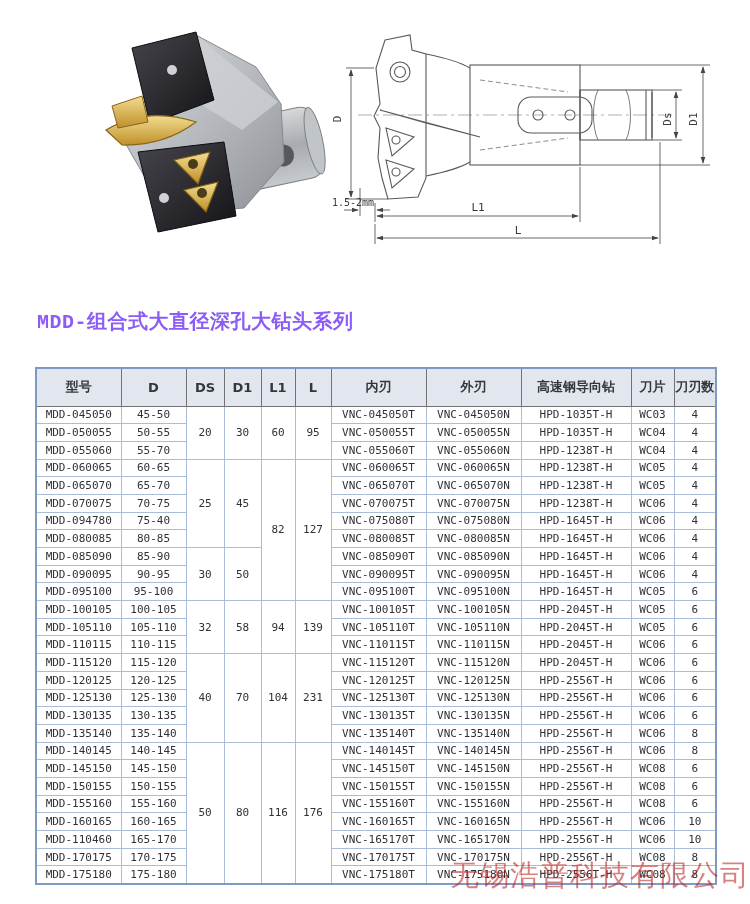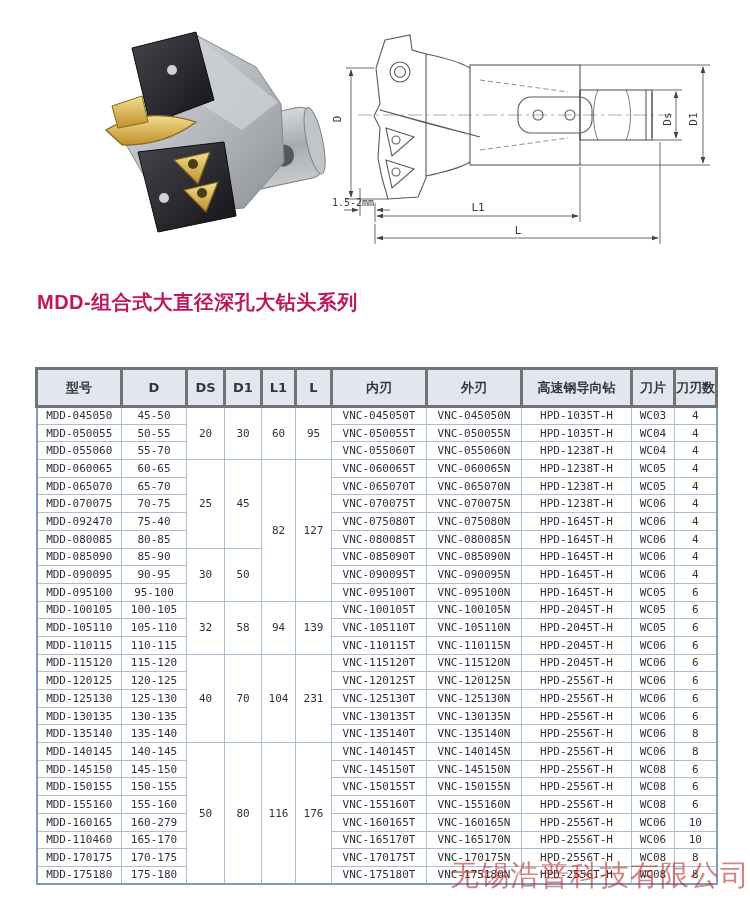--- a/index.html
+++ b/index.html
@@ -3,26 +3,26 @@
 <meta charset="utf-8">
 <style>
   *{box-sizing:border-box;margin:0;padding:0}
   html,body{width:750px;height:904px;background:#fff}
   body{font-family:"DejaVu Sans",sans-serif}
   .page{position:relative;width:750px;height:904px;background:#fff;overflow:hidden}
 
   .fig-3d{position:absolute;left:46px;top:12px}
   .fig-draw{position:absolute;left:330px;top:10px}
 
-  .title{position:absolute;left:37px;top:289px;font-size:20px;font-weight:bold;
-         color:#be185d;letter-spacing:.5px;font-family:Liberation Sans, sans-serif}
+  .title{position:absolute;left:37px;top:308px;font-size:20px;font-weight:bold;
+         color:#8b5cf6;letter-spacing:.5px;font-family:Liberation Mono, monospace}
 
   table.spec{position:absolute;left:35px;top:367px;width:680px;
              border-collapse:collapse;table-layout:fixed;border:2px solid #7e9ac2}
-  table.spec th{background:#e2e7ef;border:3px solid #737373;font-size:13px;font-weight:bold;
+  table.spec th{background:#e2e7ef;border:1px solid #737373;font-size:13px;font-weight:bold;
                 color:#33363b;height:38px;padding:0;text-align:center;
                 font-family:"DejaVu Sans",sans-serif}
   table.spec td{border:1px solid #a9bdd8;font-size:11px;color:#2e3136;height:17.7px;
                 padding:0;text-align:center;white-space:nowrap;
                 font-family:"DejaVu Sans Mono","Liberation Mono",monospace}
 
   .watermark{position:absolute;left:450px;top:856px;font-size:29px;color:#b91c1c;
              opacity:.55;white-space:nowrap;letter-spacing:1px;z-index:5;
              font-family:Liberation Serif, serif}
 
@@ -253,21 +253,21 @@
         <tr>
           <td>MDD-070075</td>
           <td>70-75</td>
           <td>VNC-070075T</td>
           <td>VNC-070075N</td>
           <td>HPD-1238T-H</td>
           <td>WC06</td>
           <td>4</td>
         </tr>
         <tr>
-          <td>MDD-092470</td>
+          <td>MDD-094780</td>
           <td>75-40</td>
           <td>VNC-075080T</td>
           <td>VNC-075080N</td>
           <td>HPD-1645T-H</td>
           <td>WC06</td>
           <td>4</td>
         </tr>
         <tr>
           <td>MDD-080085</td>
           <td>80-85</td>
@@ -421,21 +421,21 @@
           <td>MDD-155160</td>
           <td>155-160</td>
           <td>VNC-155160T</td>
           <td>VNC-155160N</td>
           <td>HPD-2556T-H</td>
           <td>WC08</td>
           <td>6</td>
         </tr>
         <tr>
           <td>MDD-160165</td>
-          <td>160-279</td>
+          <td>160-165</td>
           <td>VNC-160165T</td>
           <td>VNC-160165N</td>
           <td>HPD-2556T-H</td>
           <td>WC06</td>
           <td>10</td>
         </tr>
         <tr>
           <td>MDD-110460</td>
           <td>165-170</td>
           <td>VNC-165170T</td>

